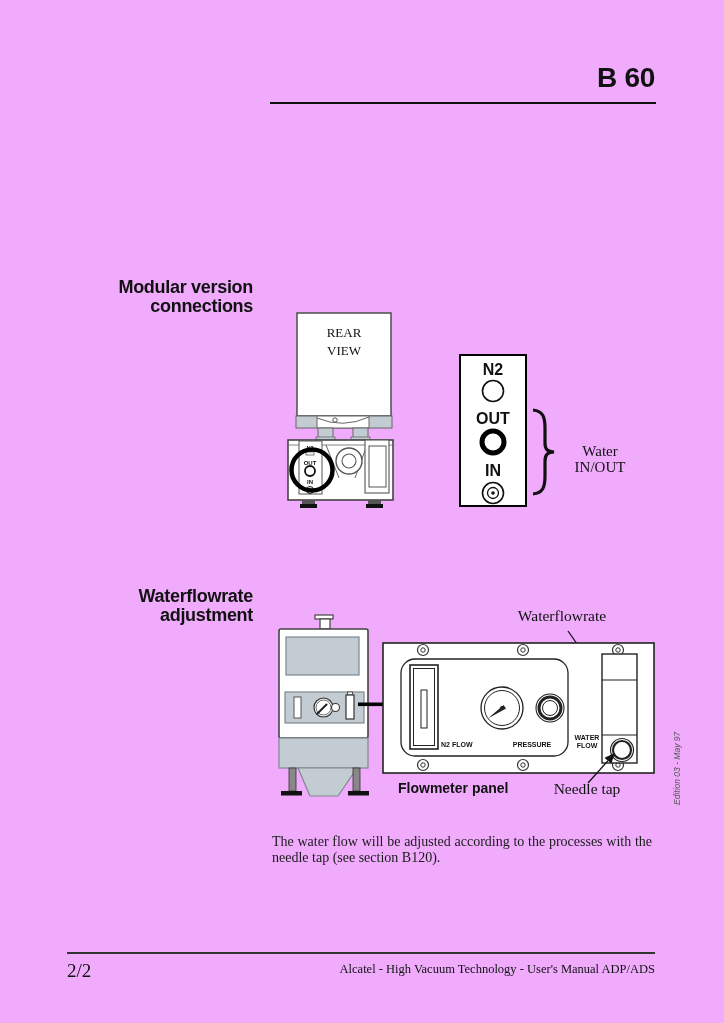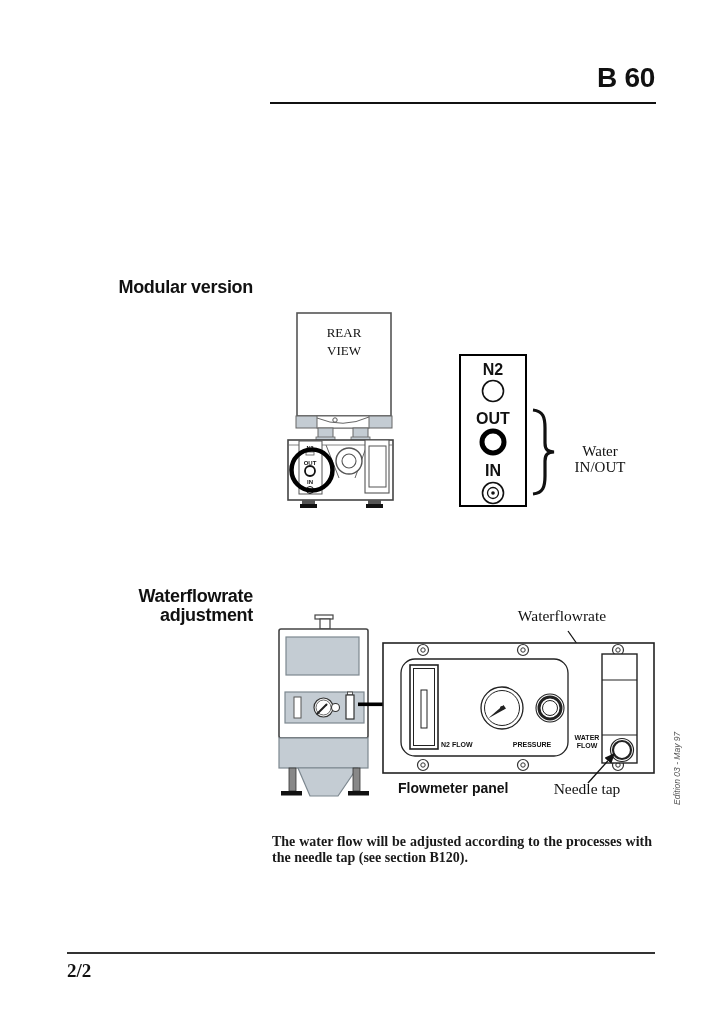--- a/index.html
+++ b/index.html
@@ -1,22 +1,22 @@
 <!DOCTYPE html>
 <html><head>
 <meta charset="utf-8">
 <style>
   html,body { margin:0; padding:0; background:#e8e8e8; }
   #page {
-    position:relative; width:724px; height:1023px; background:#ffffff;
+    position:relative; width:724px; height:1023px; background:#f0abfc;
     font-family:"Liberation Sans", sans-serif; color:#111; overflow:hidden;
   }
   .abs { position:absolute; }
   .hbold { font-family:"Liberation Sans", sans-serif; font-weight:bold; letter-spacing:-0.3px; }
-  .serif { font-family:"Liberation Serif", serif;font-weight:bold; }
+  .serif { font-family:"Liberation Serif", serif; }
 
   #page-code { left:455px; top:62px; width:200px; text-align:right; font-size:28px; }
   #head-rule { left:270px; top:102px; width:386px; height:2px; background:#111; }
   #page-title { left:271px; top:110px; width:400px; font-size:20px; }
 
   .section-head { left:80px; width:173px; text-align:right; font-size:18px; line-height:19px; }
   #head-modular { top:278px; }
   #head-waterflow { top:587px; }
 
   #body-par { left:272px; top:834px; width:380px; font-size:14px; line-height:16px; text-align:justify; color:#1a1a1a; }
@@ -37,20 +37,21 @@
 </head>
 <body>
 
 <div id="page">
 
   <div id="page-code" class="abs hbold">B 60</div>
   <div id="head-rule" class="abs"></div>
 
   <div id="head-modular" class="abs hbold section-head">
     <div>Modular version</div>
+    <div>connections</div>
   </div>
 
   <svg id="rear-pump" style="left:285px; top:310px;" width="122" height="202" viewBox="0 0 122 202">
 
     <rect x="12" y="3" width="94" height="103" fill="#fff" stroke="#555" stroke-width="1.6"></rect>
     <text class="sv-serif" x="59" y="27" font-size="13" text-anchor="middle">REAR</text>
     <text class="sv-serif" x="59" y="45" font-size="13" text-anchor="middle">VIEW</text>
 
     <rect class="shade" x="11" y="106" width="96" height="12" stroke="#666" stroke-width="1"></rect>
     <rect x="32" y="106" width="52" height="12" fill="#fff" stroke="#666" stroke-width="1"></rect>
@@ -193,14 +194,15 @@
     <text class="sv-serif" x="317" y="186" font-size="15.5" text-anchor="middle">Needle tap</text>
     <text class="sv-bold" x="128" y="185" font-size="14">Flowmeter panel</text>
   </svg>
 
   <div id="body-par" class="abs serif">The water flow will be adjusted according to the processes with the needle tap (see section B120).</div>
 
   <div id="edition" class="abs">Edition 03 - May 97</div>
 
   <div id="foot-rule" class="abs"></div>
   <div id="foot-page" class="abs serif">2/2</div>
+  <div id="foot-manual" class="abs serif">Alcatel - High Vacuum Technology - User's Manual ADP/ADS</div>
 
 </div>
 
 </body></html>

